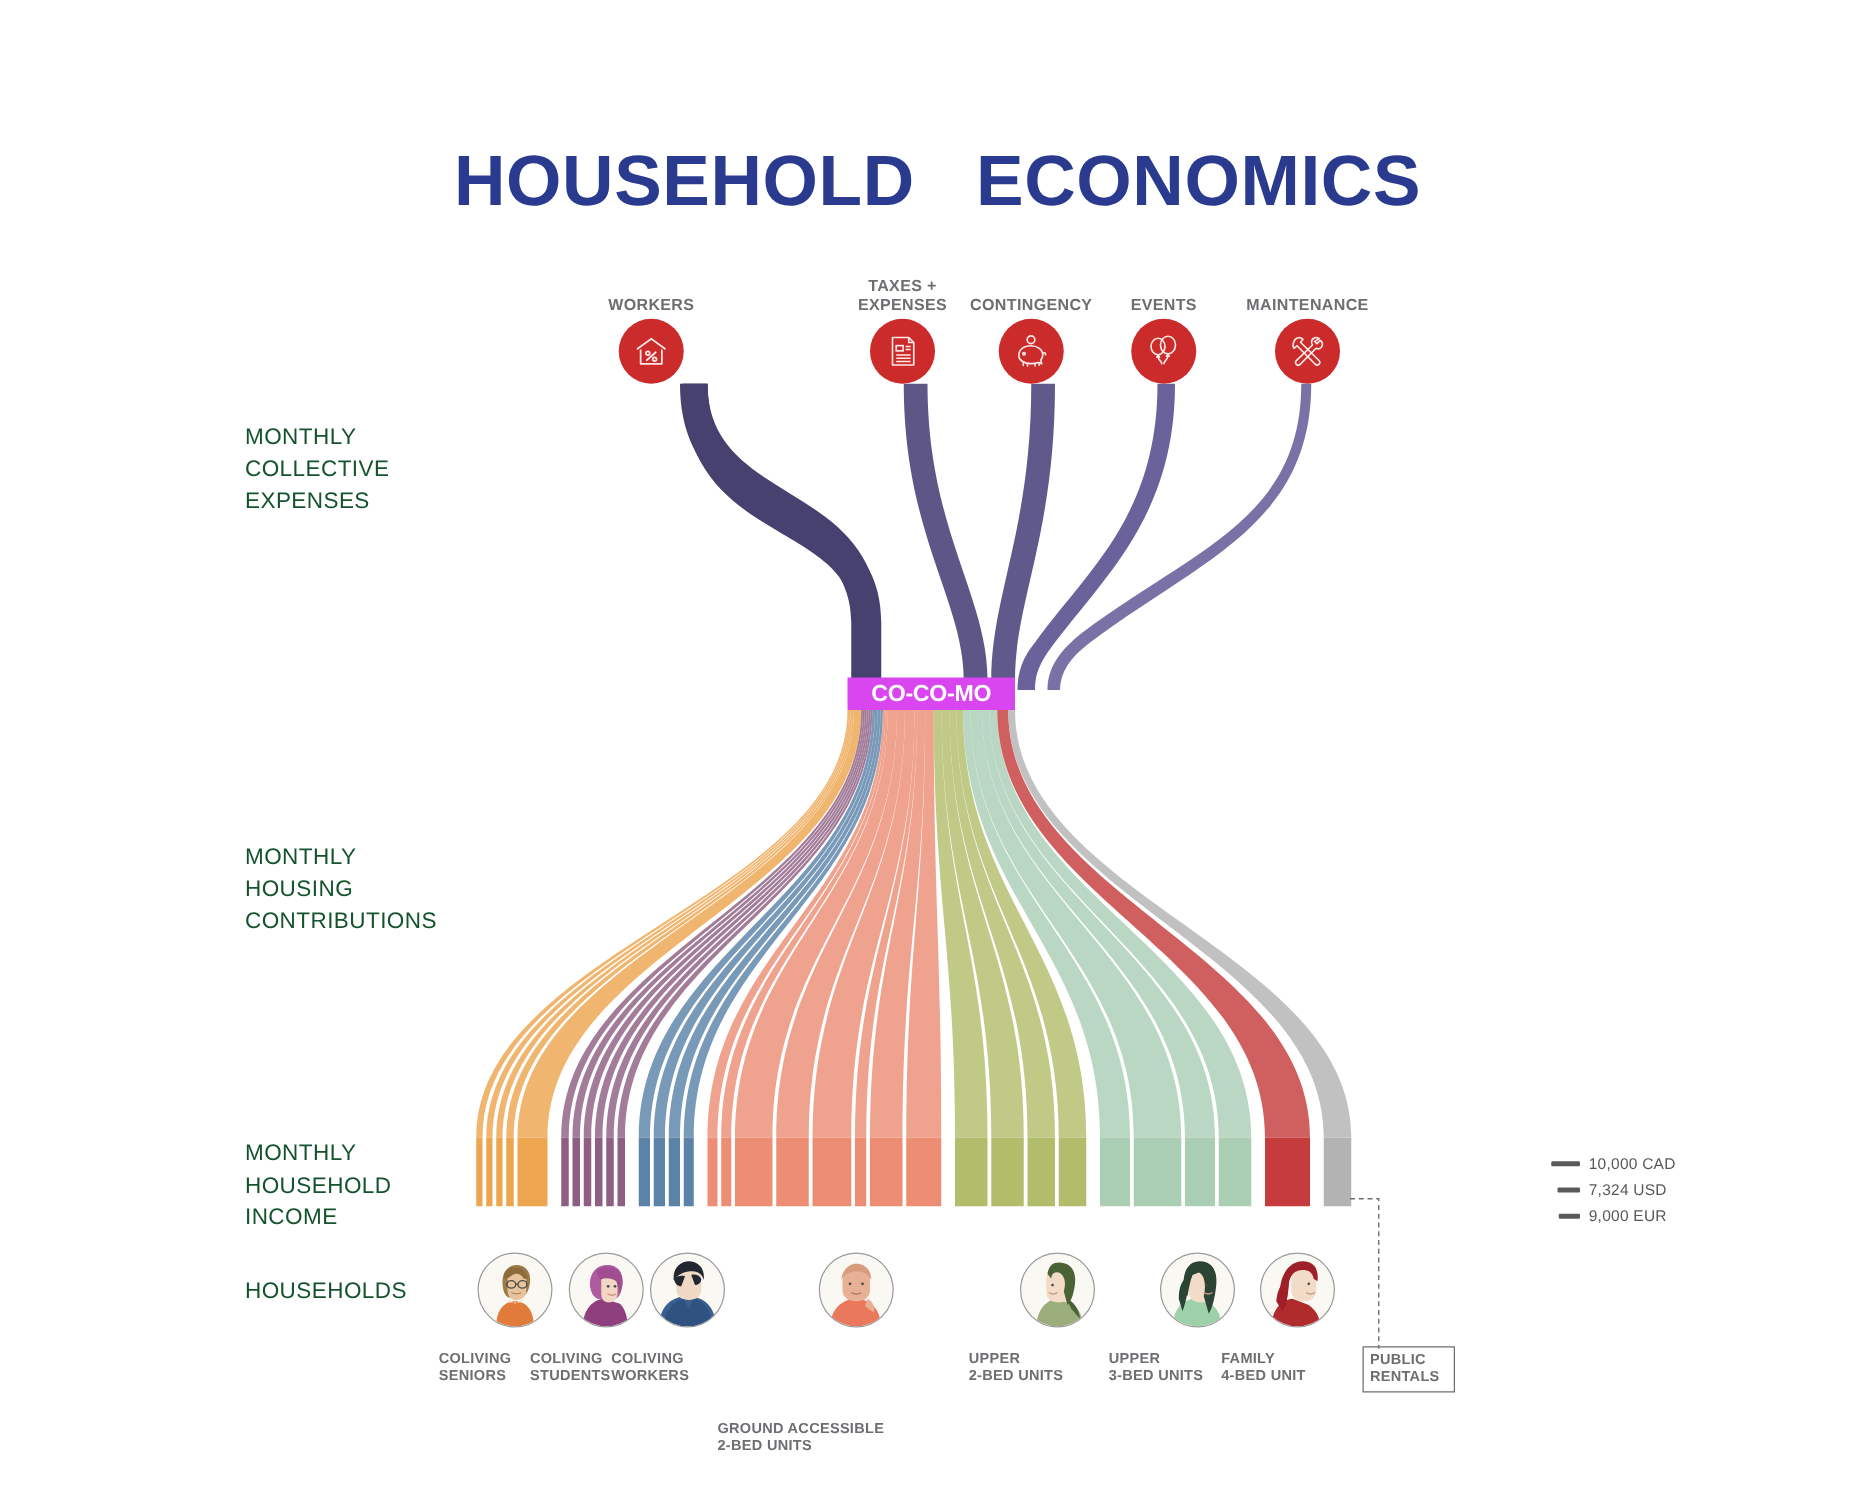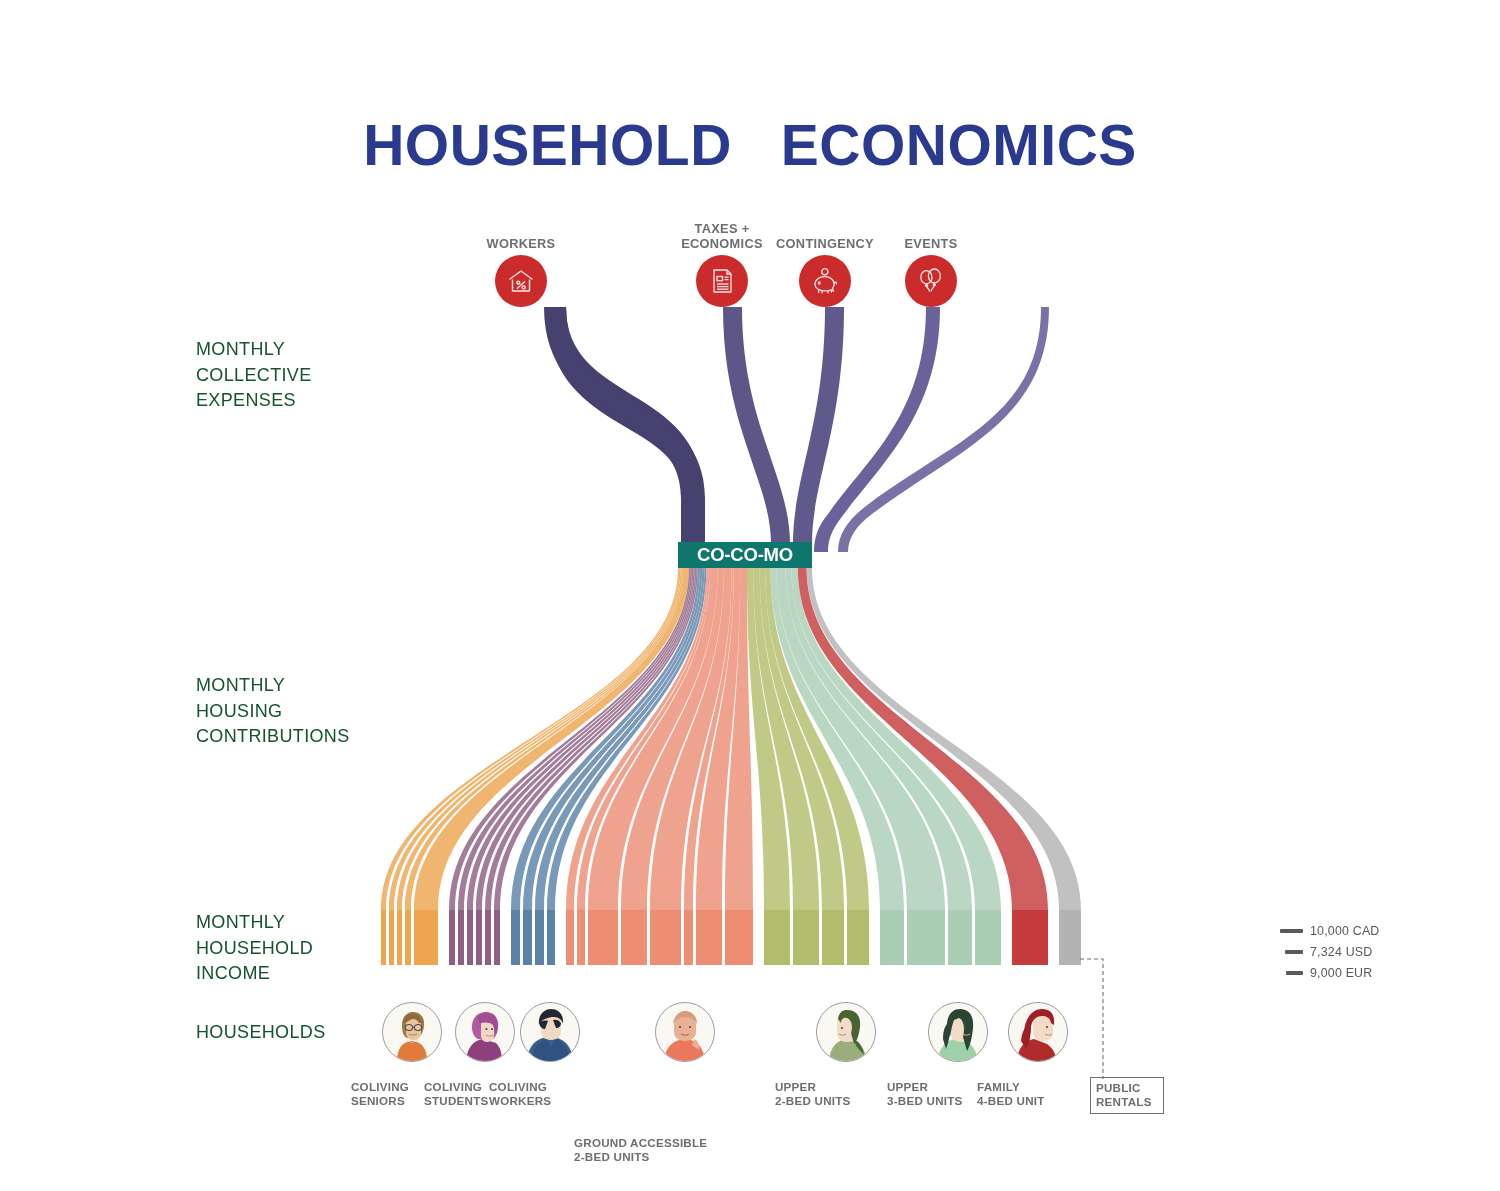--- a/index.html
+++ b/index.html
@@ -39,30 +39,30 @@
   .exp .bub{
     position:absolute;left:50%;transform:translateX(-50%);bottom:0;
     width:52px;height:52px;border-radius:50%;background:#cc2b2b;
     display:flex;align-items:center;justify-content:center;
   }
   .exp .bub svg{display:block;}
 
   
   #hub{
     position:absolute;left:678px;top:518px;width:134px;height:26px;
-    background:#0f766e;display:flex;align-items:center;justify-content:center;
+    background:#d946ef;display:flex;align-items:center;justify-content:center;
     z-index:6;
   }
   #hub span{
     color:#ffffff;font-size:18.5px;font-weight:800;letter-spacing:-0.2px;
     line-height:1;white-space:nowrap;
   }
 
   
-  #legend{position:absolute;left:1280px;top:896px;}
+  #legend{position:absolute;left:1241px;top:896px;}
   .lg-row{display:flex;align-items:center;height:21px;}
   .lg-bar{background:#5a5a5c;border-radius:1px;margin-right:7px;}
   .lg-txt{color:#58585a;font-size:12.4px;font-weight:400;letter-spacing:0.2px;white-space:nowrap;}
   .lg-wrap{display:flex;justify-content:flex-end;width:30px;margin-right:0;}
 
   
   .avatar{
     position:absolute;width:58px;height:58px;border-radius:50%;
     background:#fbfaf7;border:1.1px solid #9a9a9a;overflow:hidden;
   }
@@ -256,21 +256,21 @@
         <path d="M6.5 13.5 V25 H23.5 V13.5" stroke-linejoin="round"></path>
         <circle cx="12.3" cy="16.6" r="1.5"></circle>
           <circle cx="17.7" cy="21.4" r="1.5"></circle>
         <line x1="18.6" y1="15.8" x2="11.4" y2="22.2" stroke-linecap="round"></line>
       </svg>
     </div>
   </div>
 
   <div class="exp" id="exp-1" style="left:722px;top:182px;width:110px;height:101px;transform:translateX(-55px);">
     <div class="cap">TAXES +
-ECONOMICS</div>
+EXPENSES</div>
     <div class="bub">
       <svg width="28" height="28" viewBox="0 0 28 28" fill="none" stroke="#ffe9e6" stroke-width="1.3">
         <path d="M6 3 H19 L23 7 V25 H6 Z" stroke-linejoin="round"></path>
         <path d="M19 3 V7 H23"></path>
         <rect x="9" y="9.5" width="5.5" height="4.2"></rect>
         <line x1="16.5" y1="10.2" x2="20.5" y2="10.2"></line>
           <line x1="16.5" y1="12.6" x2="20.5" y2="12.6"></line>
         <line x1="9" y1="17" x2="20.5" y2="17"></line>
           <line x1="9" y1="19.6" x2="20.5" y2="19.6"></line>
         <line x1="9" y1="22.2" x2="20.5" y2="22.2"></line>
@@ -300,20 +300,34 @@
         <path d="M5 18.5 C5 13.6 9.2 10.6 14.6 10.6 C20 10.6 24.2 13.6 24.2 18
                  C24.2 19.6 23.6 21 22.6 22.1 L23.4 25 L20.5 24 C19.1 24.6 17 24.9 14.6 24.9
                  C9.2 24.9 5 21.9 5 18.5 Z" stroke-linejoin="round"></path>
         <path d="M8.6 24.2 V26.4 M12 25 V26.8 M18 25 V26.8 M21.4 24 V26.2" stroke-linecap="round"></path>
         <circle cx="9.2" cy="17" r="1"></circle>
         <path d="M24.2 16.6 C26 15.6 26.6 16.4 26.4 17.8" stroke-linecap="round"></path>
       </svg>
     </div>
   </div>
 
+  <div class="exp" id="exp-4" style="left:1046px;top:195px;width:150px;height:88px;transform:translateX(-75px);">
+    <div class="cap">MAINTENANCE</div>
+    <div class="bub">
+      <svg width="30" height="30" viewBox="0 0 30 30" fill="none" stroke="#ffe9e6" stroke-width="1.35">
+        <path d="M5.5 5.2 C7.4 3.6 10 3.8 11.4 5.6 L9.4 7.8 L24.2 22.4
+                 C25.1 23.3 25.1 24.6 24.2 25.4 C23.4 26.2 22.1 26.2 21.2 25.4
+                 L6.6 10.6 L4.4 12.6 C2.6 11.2 3.6 6.9 5.5 5.2 Z" stroke-linejoin="round"></path>
+        <path d="M24.3 5 C22.4 3.4 19.6 4 18.6 6 C17.9 7.4 18.2 8.9 19 10
+                 L6.1 22.5 C5.2 23.4 5.2 24.7 6.1 25.5 C6.9 26.3 8.2 26.3 9.1 25.5
+                 L21.8 12.6 C23.2 13.3 24.8 13 25.9 12 C27.5 10.4 27.3 7.6 25.3 6.3
+                 L22.6 9 L20.7 7.2 Z" stroke-linejoin="round"></path>
+      </svg>
+    </div>
+  </div>
 
   <div class="avatar" id="av-0" style="left:382px;top:978px;">
     <svg viewBox="0 0 58 58">
       <circle cx="29" cy="29" r="28.4" fill="#faf8f3"></circle>
       <path d="M14 58 C14 44 21 38 29 38 C37 38 44 44 44 58 Z" fill="#e07b3a"></path>
       <path d="M19 22 C19 13 25 9 30 9 C37 9 42 14 41 23 C40 30 38 34 33 35 L24 35 C20 33 19 28 19 22 Z" fill="#9b7b46"></path>
       <path d="M23 19 C23 15 26 13 30 13 C35 13 38 16 38 21 L38 30 C38 34 35 37 30 37 C25 37 23 33 23 29 Z" fill="#e8c49c"></path>
       <path d="M20 20 C20 13 26 10 31 11 C36 12 39 16 39 20 L36 20 C34 16 30 15 27 17 C24 19 23 20 20 20 Z" fill="#8c6c3c"></path>
       <ellipse cx="26" cy="24.5" rx="3.6" ry="3" fill="none" stroke="#4a4a4a" stroke-width="1.1"></ellipse>
       <ellipse cx="35" cy="24.5" rx="3.6" ry="3" fill="none" stroke="#4a4a4a" stroke-width="1.1"></ellipse>

